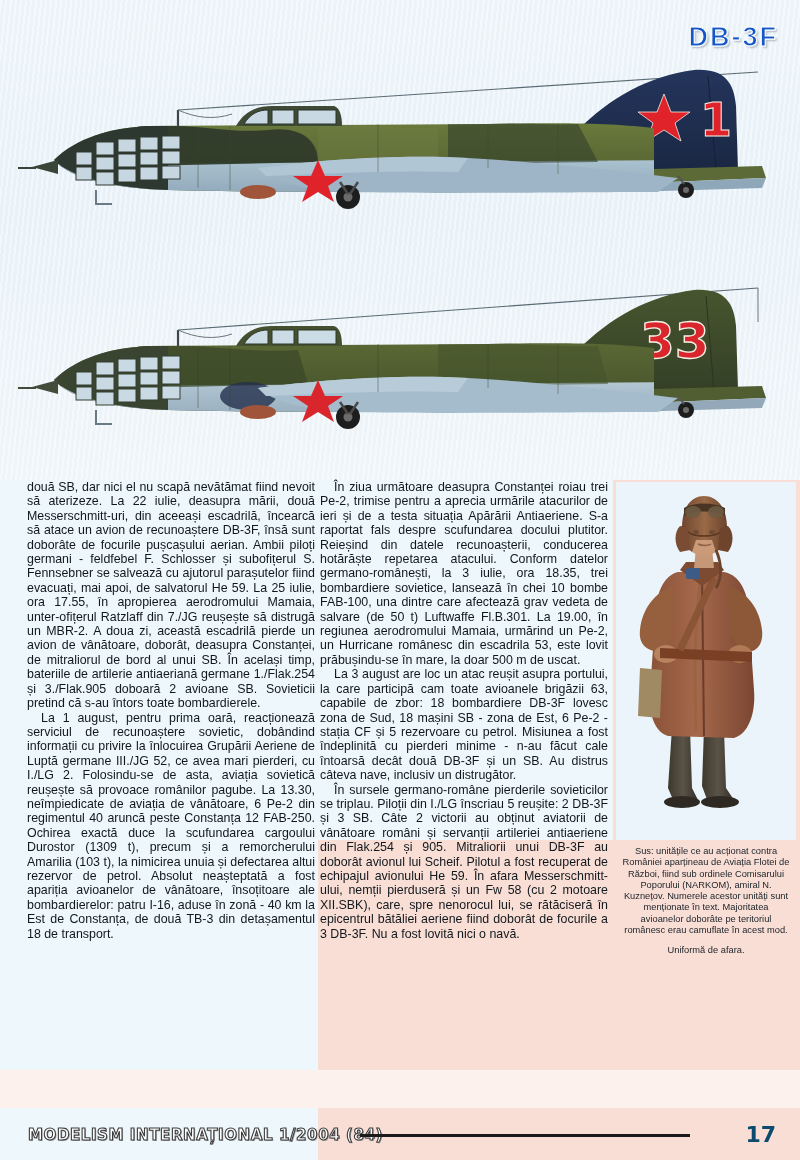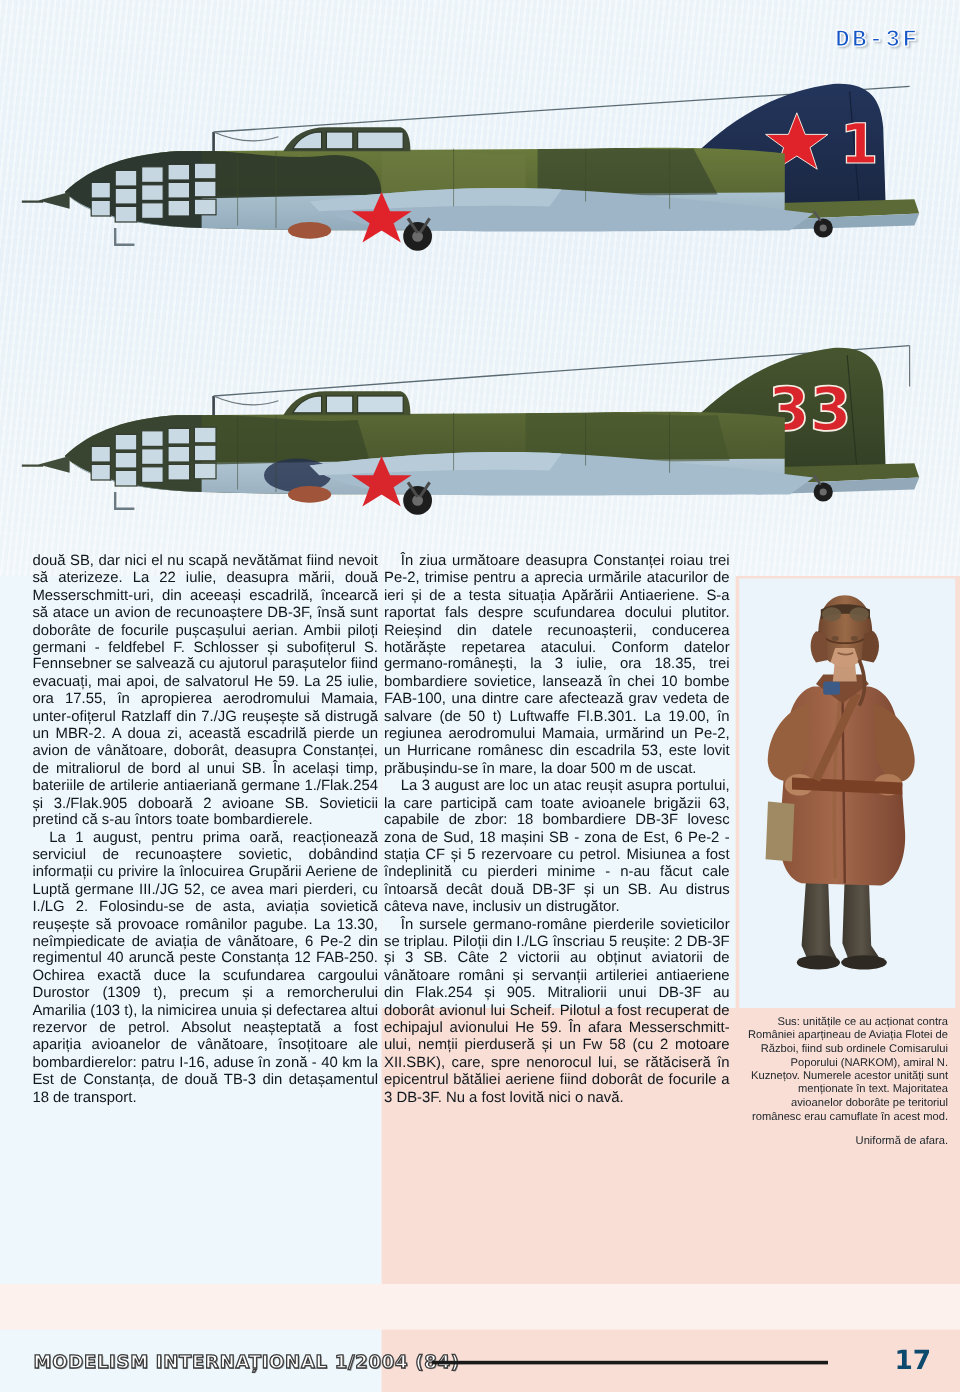--- a/index.html
+++ b/index.html
@@ -20,36 +20,36 @@
     position:absolute;left:0;top:0;width:800px;height:480px;
     background:linear-gradient(180deg,#eef5fa 0%,#e9f2f8 45%,#f2f7fa 100%);
   }
   .plate-noise{
     position:absolute;inset:0;
     background:
       repeating-linear-gradient(96deg, rgba(255,255,255,.55) 0 2px, rgba(225,238,246,.25) 2px 5px);
     opacity:.7;
   }
   .title{
-    position:absolute;right:34px;top:22px;
-    font-size:20px;font-weight:bold;letter-spacing:2px;
+    position:absolute;right:22px;top:22px;
+    font-size:27px;font-weight:bold;letter-spacing:2px;
     color:#1657c8;
     -webkit-text-stroke:1px #ffffff;
     text-shadow:
       0 0 1px #fff, 1px 1px 0 #cfe0f2, 2px 2px 2px rgba(0,0,0,.25);
-    font-family:Liberation Mono, monospace;
+    font-family:Liberation Sans, sans-serif;
   }
   
   .plane{position:absolute;width:760px;height:215px;left:18px;}
   .plane.p1{top:42px;}
   .plane.p2{top:262px;}
 
   
   .cols{
-    position:absolute;left:0;top:460px;width:656px;height:630px;
+    position:absolute;left:0;top:480px;width:656px;height:630px;
   }
   .col{
     position:absolute;top:0;width:288px;
     font-size:12.4px;line-height:14.4px;
     color:#11181d;
     text-align:justify;
     font-family:"Liberation Sans", sans-serif;
   }
   .col p{margin:0;text-indent:14px;}
   .col p.noind{text-indent:0;}
@@ -71,21 +71,21 @@
   .figure-box{
     position:absolute;left:616px;top:482px;width:180px;height:358px;
     background:#eaf4fa;
     overflow:hidden;
   }
   .caption-box{
     position:absolute;left:616px;top:842px;width:180px;height:228px;
     background:#f9ded6;
     padding:4px 6px 0 6px;
     box-sizing:border-box;
-    text-align:right;
+    text-align:center;
     font-size:9.3px;line-height:11.3px;color:#20272c;
   }
   .caption-box p{margin:0 0 9px 0;}
   
   .footer{
     position:absolute;left:0;bottom:0;width:800px;height:52px;
   }
   .footer-left{
     position:absolute;left:0;bottom:0;width:318px;height:52px;background:#eef7fb;
   }

